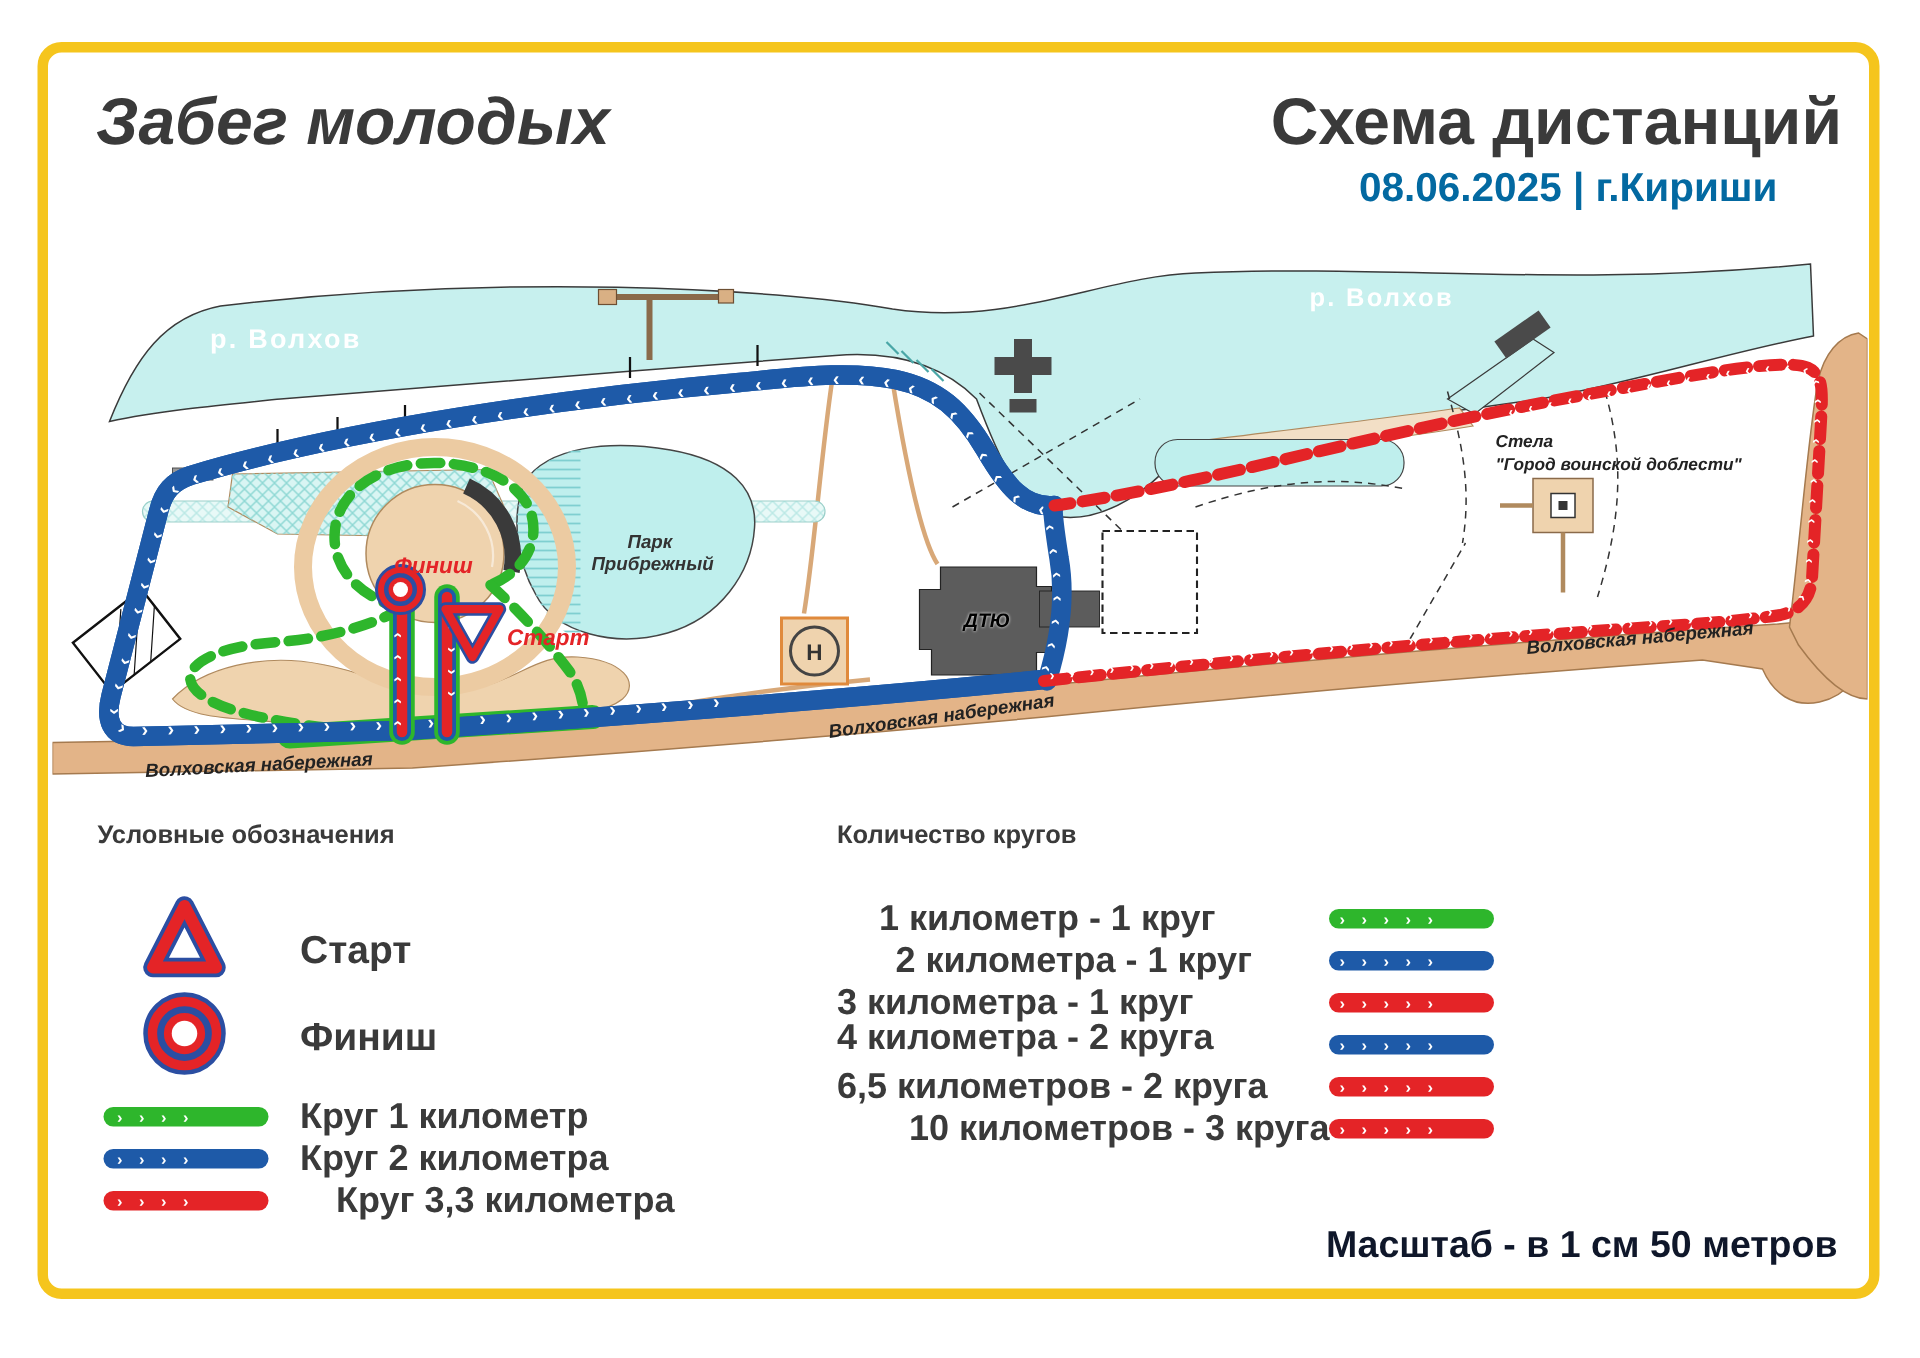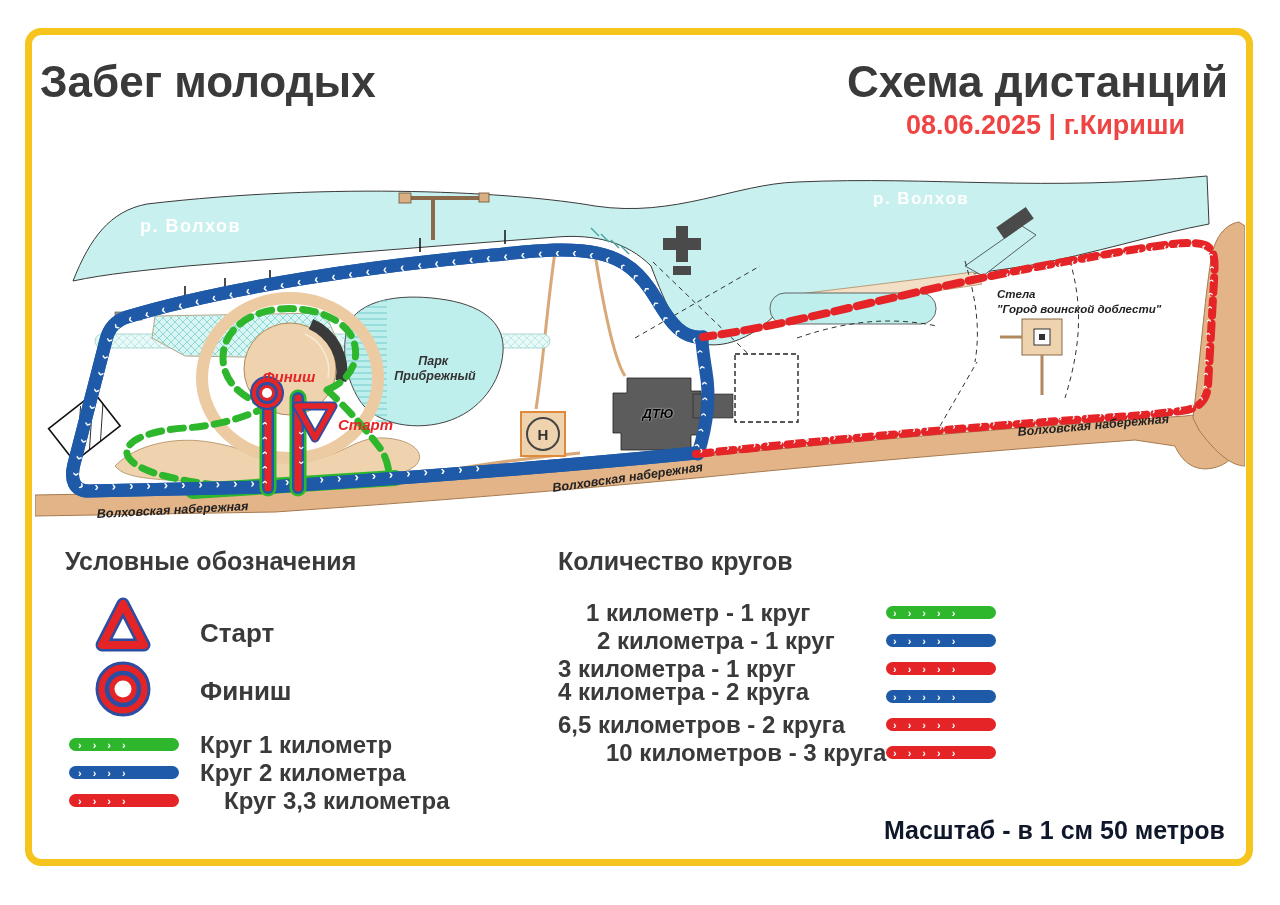--- a/index.html
+++ b/index.html
@@ -1,25 +1,25 @@
 <!DOCTYPE html>
 <html><head>
 <meta charset="utf-8">
 <style>
   html,body{margin:0;padding:0;background:#fff;}
   body{width:1280px;height:905px;position:relative;overflow:hidden;
        font-family:"Liberation Sans","DejaVu Sans",sans-serif;color:#3a3a3a;}
   .frame{position:absolute;left:25px;top:28px;width:1214px;height:824px;
          border:7px solid #F5C51D;border-radius:16px;background:#fff;}
   .title{position:absolute;font-weight:800;font-size:44px;letter-spacing:0;color:#3a3a3a;white-space:nowrap;}
-  .title-left{left:40px;top:57px;}
+  .title-left{left:64px;top:57px;font-style:italic;}
   .title-right{right:52px;top:57px;text-align:right;}
-  .subtitle{position:absolute;right:95px;top:110px;font-weight:800;font-size:27px;color:#ef4444;white-space:nowrap;text-align:center;}
+  .subtitle{position:absolute;right:95px;top:110px;font-weight:800;font-size:27px;color:#0369a1;white-space:nowrap;text-align:center;}
   #map{position:absolute;left:35px;top:166px;width:1210px;height:370px;}
-  .legend-h{position:absolute;font-weight:800;font-size:25px;color:#3a3a3a;white-space:nowrap;}
+  .legend-h{position:absolute;font-weight:800;font-size:17px;color:#3a3a3a;white-space:nowrap;}
   .lab{position:absolute;font-weight:800;font-size:24px;color:#3a3a3a;white-space:nowrap;}
   .sym{position:absolute;}
   .swatch{position:absolute;width:112px;height:15px;}
   .scale{position:absolute;right:55px;top:816px;font-weight:800;font-size:25px;color:#0f172a;white-space:nowrap;}
   svg text{font-family:"Liberation Sans","DejaVu Sans",sans-serif;}
   .maplbl{font-weight:bold;font-style:italic;}
 </style>
 </head>
 <body>
 

